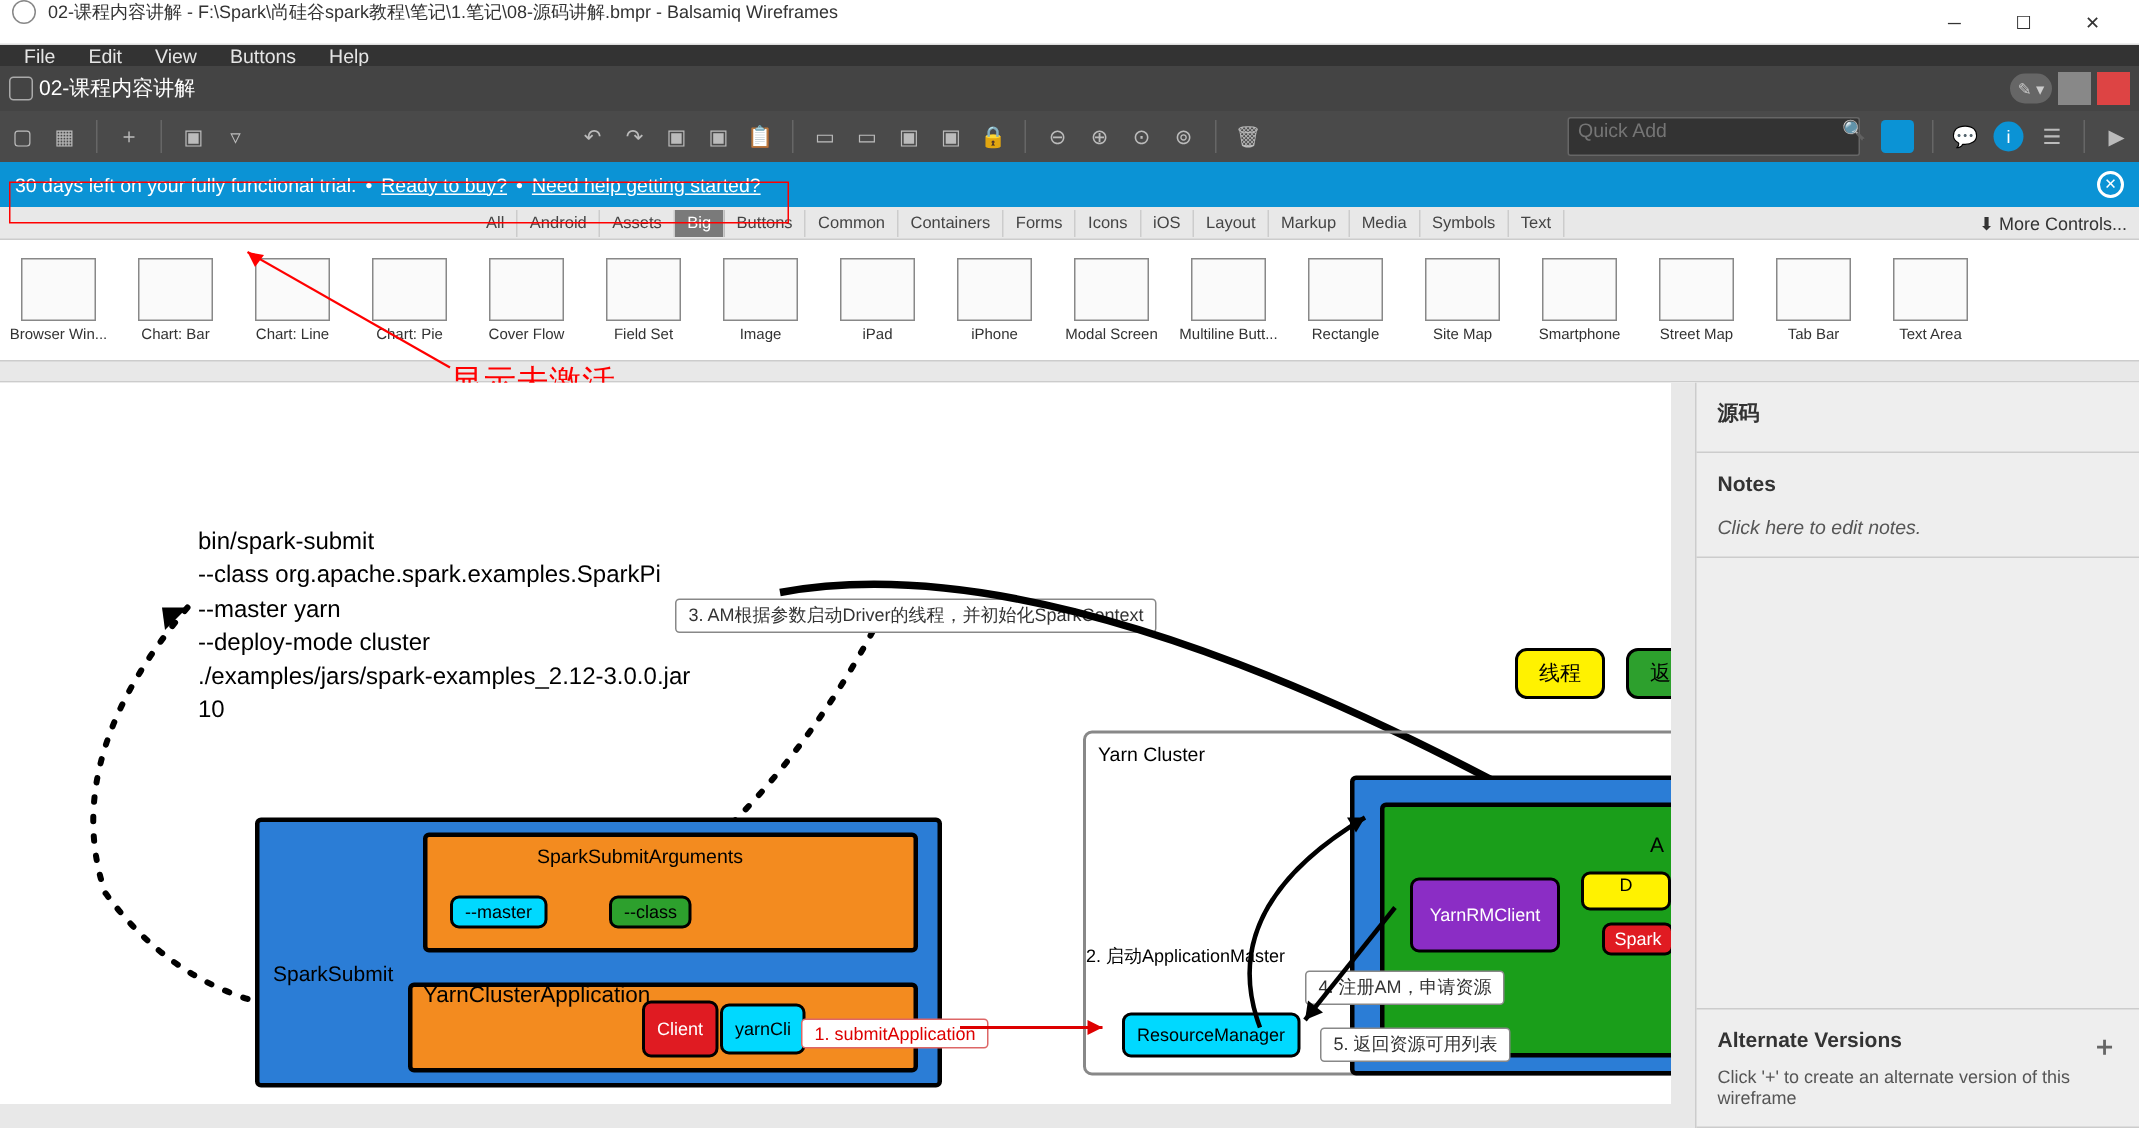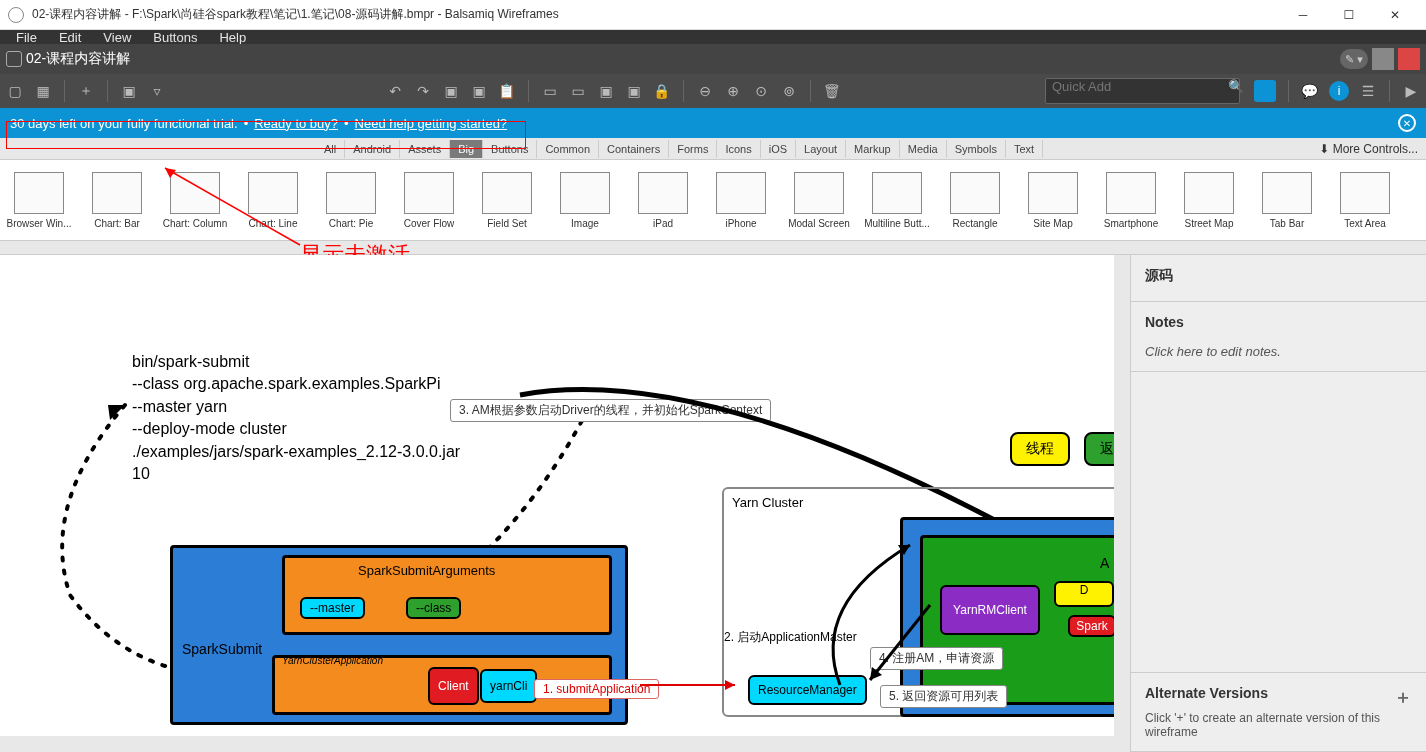--- a/index.html
+++ b/index.html
@@ -1,17 +1,17 @@
 <!DOCTYPE html>
 <html><head>
 <meta charset="utf-8">
 <style>
 *{margin:0;padding:0;box-sizing:border-box;font-family:"Segoe UI",Tahoma,sans-serif;}
 body{width:1426px;height:752px;overflow:hidden;background:#fff;display:flex;flex-direction:column;}
-.titlebar{height:30px;background:#fff;display:flex;align-items:center;padding:0 8px;border-bottom:1px solid #ddd;}
+.titlebar{height:30px;background:#fff;display:flex;align-items:flex-start;padding:0 8px;border-bottom:1px solid #ddd;}
 .titlebar-icon{width:16px;height:16px;border:1px solid #888;border-radius:50%;margin-right:8px;}
 .titlebar-text{flex:1;font-size:12px;color:#333;}
 .win-controls{display:flex;gap:0;}
 .win-btn{width:46px;height:30px;display:flex;align-items:center;justify-content:center;font-size:12px;color:#333;}
 .menubar{height:14px;background:#333;display:flex;align-items:center;padding:0 6px;gap:2px;}
 .menu-item{color:#e5e5e5;font-size:13px;padding:2px 10px;}
 .tabbar{height:30px;background:#444;display:flex;align-items:center;padding:0 6px;gap:4px;}
 .tab-icon{width:16px;height:16px;border:1px solid #aaa;border-radius:3px;}
 .tab-label{color:#fff;font-size:14px;}
 .tabbar-right{margin-left:auto;display:flex;gap:4px;align-items:center;}
@@ -171,24 +171,20 @@
     <div class="gitem">
         <div class="gthumb"></div>
         <span>Browser Win...</span>
       </div>
     <div class="gitem">
         <div class="gthumb"></div>
         <span>Chart: Bar</span>
       </div>
     <div class="gitem">
         <div class="gthumb"></div>
-        <span>Chart: Column</span>
-      </div>
-    <div class="gitem">
-        <div class="gthumb"></div>
         <span>Chart: Line</span>
       </div>
     <div class="gitem">
         <div class="gthumb"></div>
         <span>Chart: Pie</span>
       </div>
     <div class="gitem">
         <div class="gthumb"></div>
         <span>Cover Flow</span>
       </div>
@@ -290,21 +286,21 @@
 
     <div class="cnv blue-group" style="left:170px;top:290px;width:458px;height:180px;border-radius:4px;"></div>
     <div class="cnv" style="left:182px;top:386px;color:#000;font-size:14px;">SparkSubmit</div>
 
     <div class="cnv orange-box" style="left:282px;top:300px;width:330px;height:80px;border-radius:4px;"></div>
     <div class="cnv" style="left:358px;top:308px;font-size:13px;">SparkSubmitArguments</div>
     <div class="cnv cyan-box" style="left:300px;top:342px;">--master</div>
     <div class="cnv green-box" style="left:406px;top:342px;">--class</div>
 
     <div class="cnv orange-box" style="left:272px;top:400px;width:340px;height:60px;border-radius:4px;"></div>
-    <div class="cnv" style="left:282px;top:400px;font-size:10px;font-style:italic;">YarnClusterApplication</div>
+    <div class="cnv" style="left:282px;top:400px;font-size:15px;">YarnClusterApplication</div>
     <div class="cnv red-box2" style="left:428px;top:412px;height:38px;">Client</div>
     <div class="cnv cyan-box" style="left:480px;top:414px;height:34px;">yarnCli</div>
 
     <div class="cnv cyan-box" style="left:748px;top:420px;height:30px;">ResourceManager</div>
 
     <div class="cnv callout" style="left:534px;top:424px;color:#d00;border-color:#d66;">1. submitApplication</div>
     <div class="cnv label-txt" style="left:724px;top:374px;font-size:12px;">2. 启动ApplicationMaster</div>
     <div class="cnv callout" style="left:870px;top:392px;">4. 注册AM，申请资源</div>
     <div class="cnv callout" style="left:880px;top:430px;">5. 返回资源可用列表</div>
 

